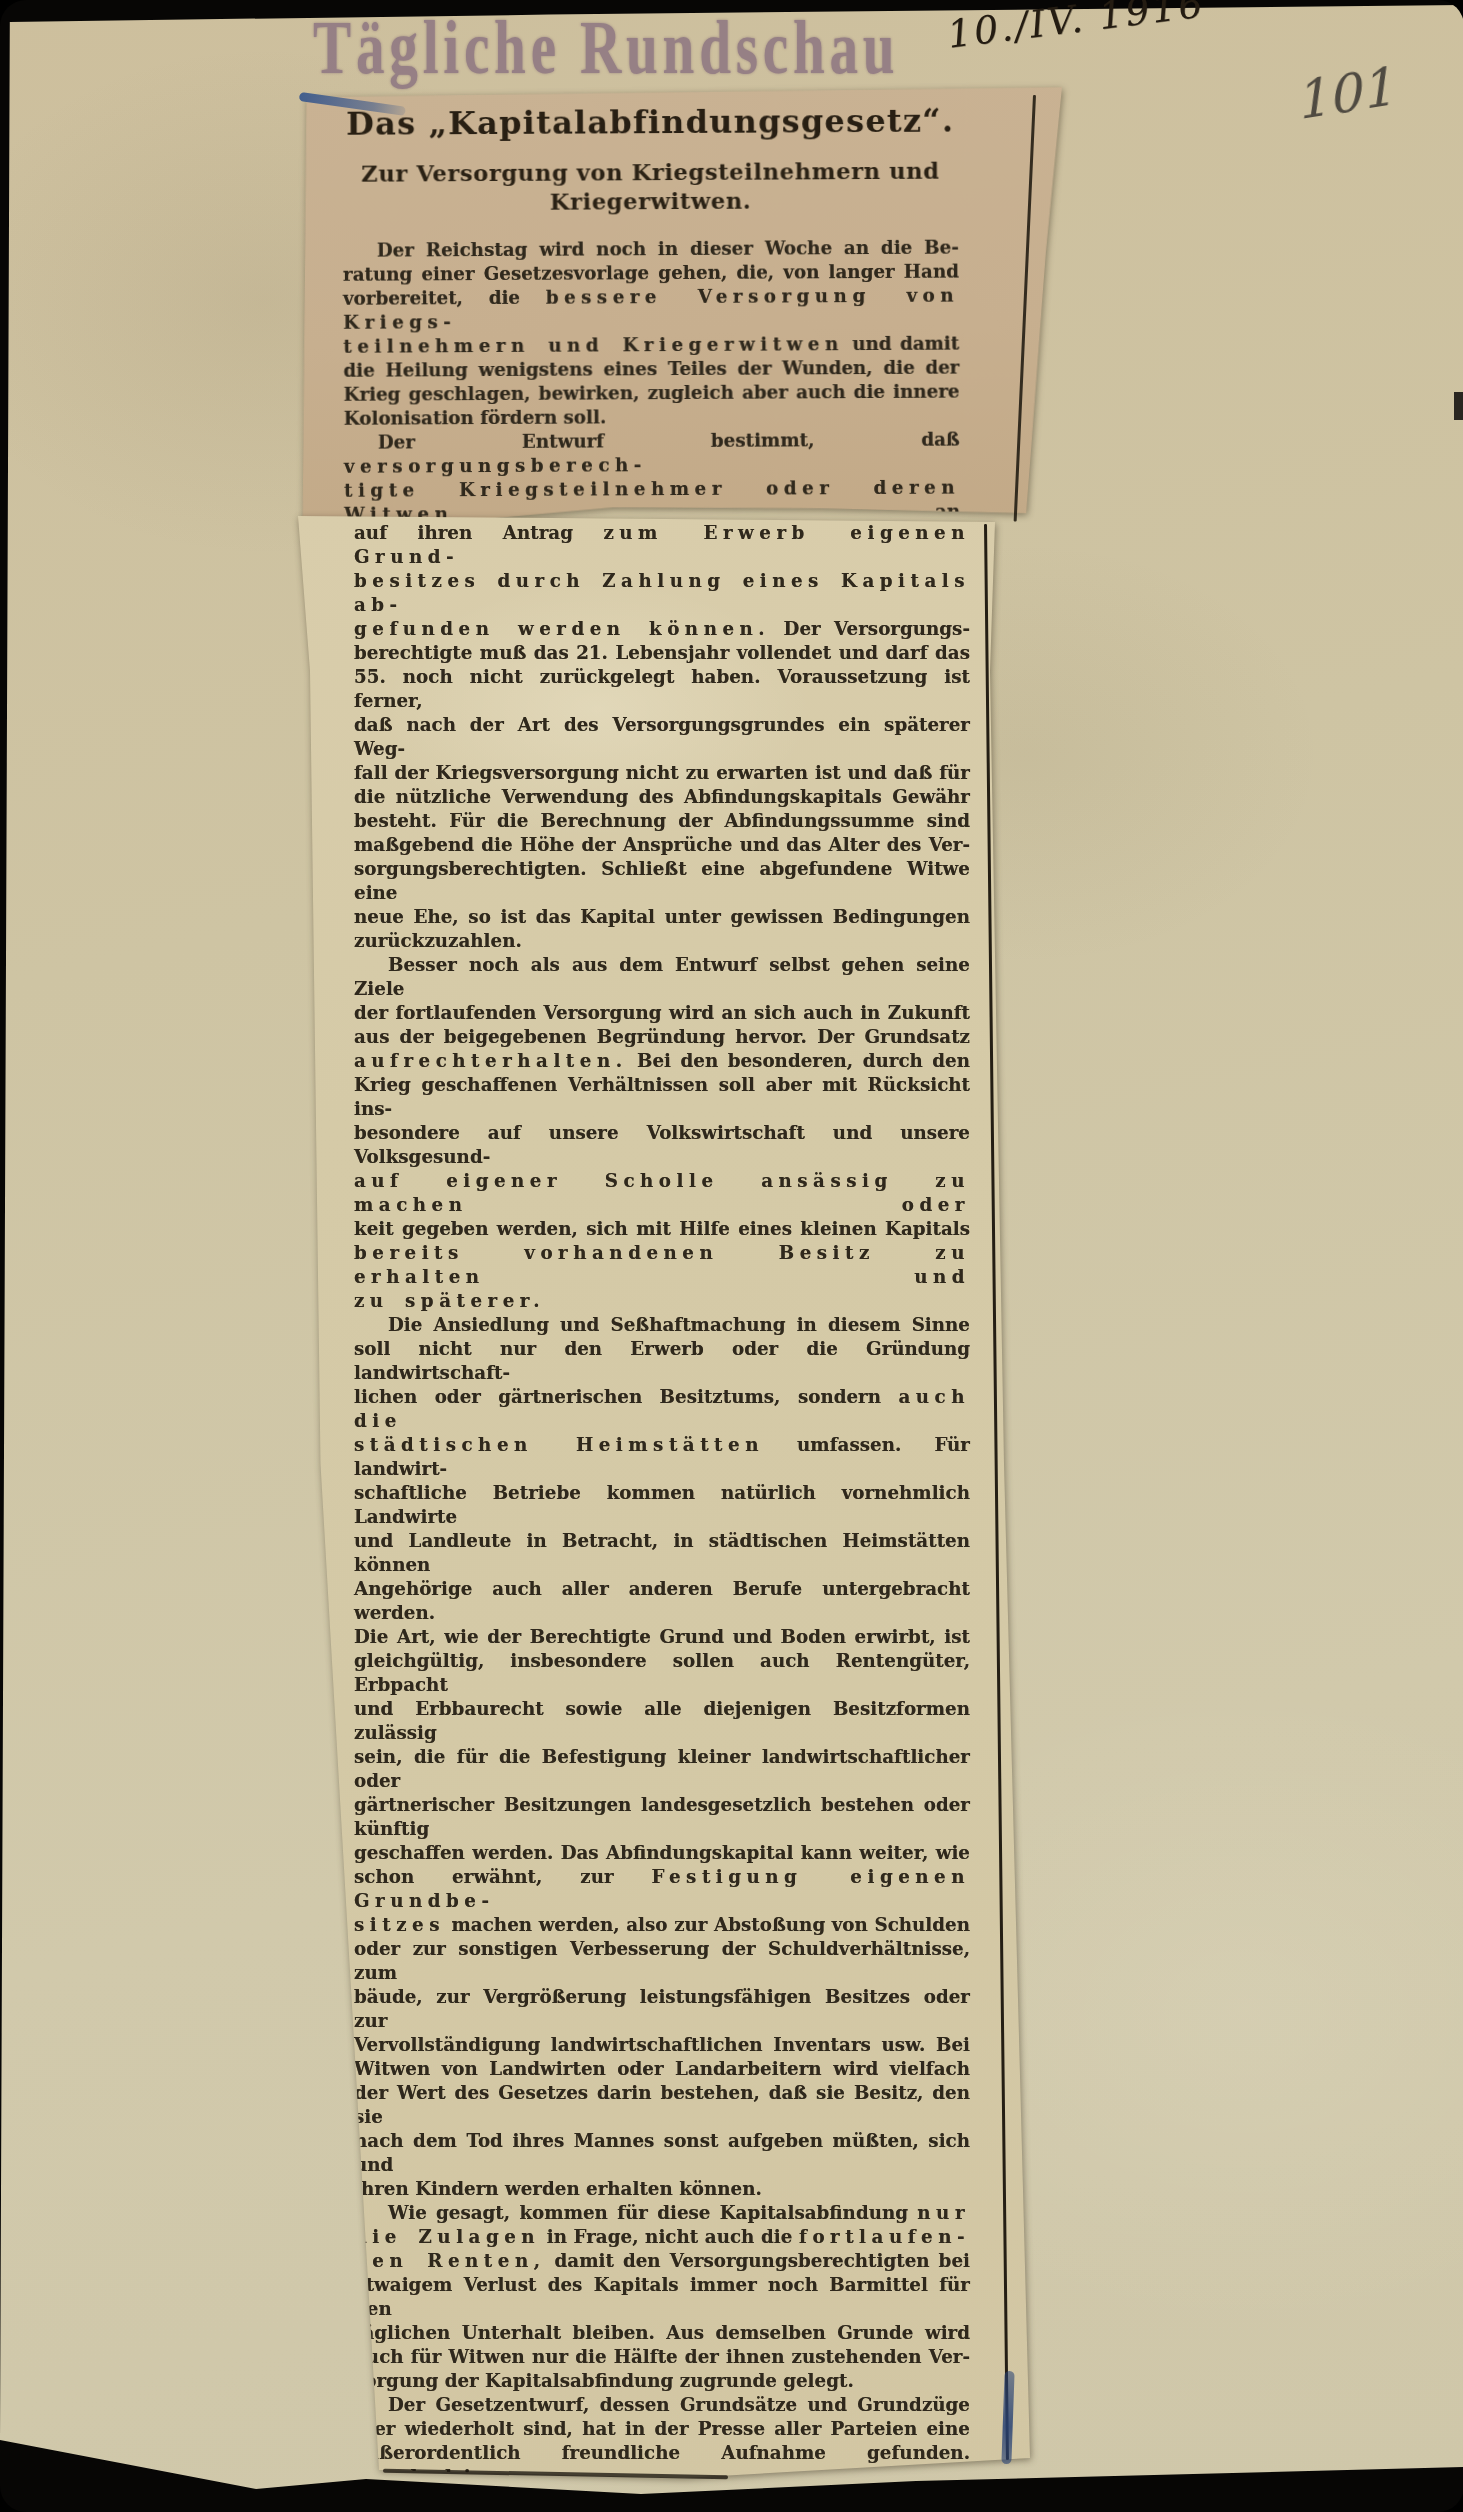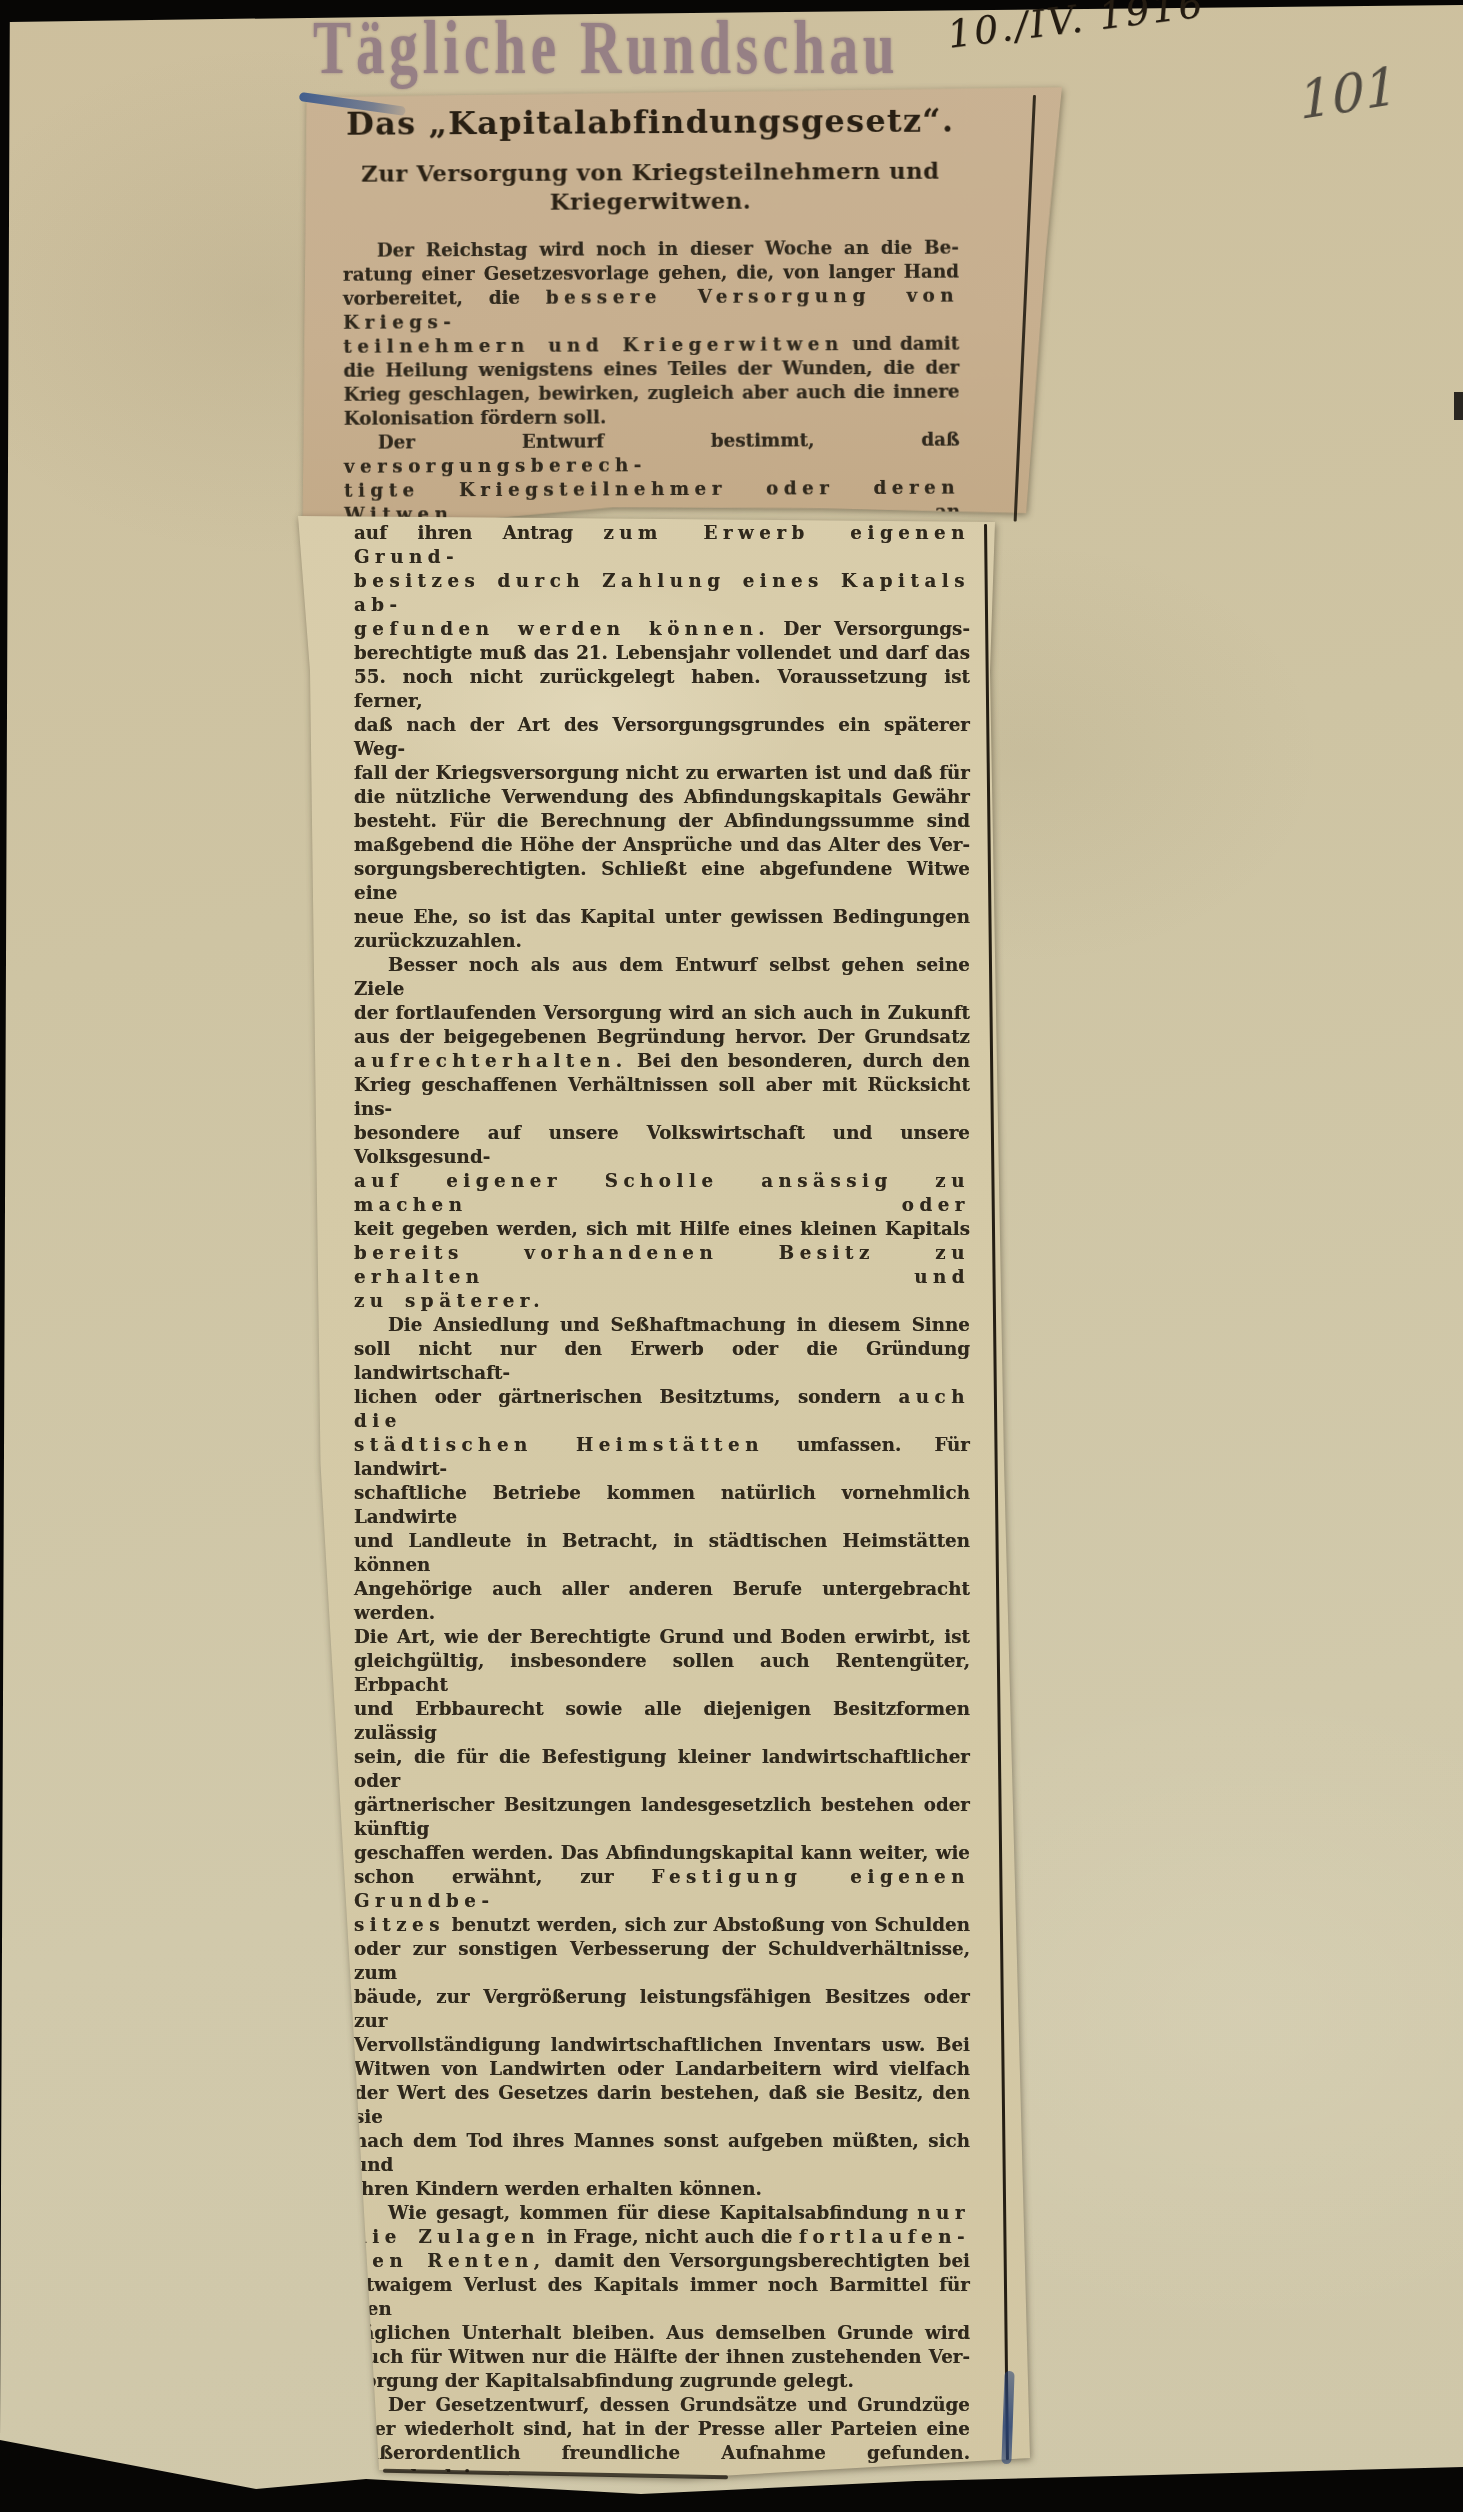--- a/index.html
+++ b/index.html
@@ -1,17 +1,17 @@
 <!DOCTYPE html>
 <html style="font-size:9.8px"><head>
 <meta charset="utf-8">
 <style>
   html,body{margin:0;padding:0;background:#000;}
   #stage{position:relative;width:1464px;height:2512px;background:#070605;overflow:hidden;
-         font-family:"DejaVu Serif",serif;}
+         font-family:"DejaVu Serif",serif;border-radius:26px;}
   
   #paper{position:absolute;left:0;top:0;width:1464px;height:2512px;
     background:
       radial-gradient(ellipse 549px 427px at 18% 12%, rgba(120,100,70,.10), rgba(0,0,0,0) 60%),
       radial-gradient(ellipse 732px 549px at 85% 80%, rgba(255,255,240,.10), rgba(0,0,0,0) 60%),
       radial-gradient(ellipse 427px 305px at 70% 30%, rgba(110,95,60,.07), rgba(0,0,0,0) 70%),
       linear-gradient(168deg,#cdbf9d 0%,#cec4a3 35%,#d1c9ab 70%,#cfc7a9 100%);
     clip-path:polygon(9.8px 22px,549px 14.6px,1464px 4.9px,1464px 2467px,916px 2481px,
       641px 2494px,366px 2479px,256px 2489px,0px 2440px);}
   .shadowwrap{position:absolute;filter:drop-shadow(1.2px 2.4px 3.7px rgba(40,30,15,.45));}
@@ -135,21 +135,21 @@
             <div class="line"><span>schaftliche Betriebe kommen natürlich vornehmlich Landwirte</span></div>
             <div class="line"><span>und Landleute in Betracht, in städtischen Heimstätten können</span></div>
             <div class="line"><span>Angehörige auch aller anderen Berufe untergebracht werden.</span></div>
             <div class="line"><span>Die Art, wie der Berechtigte Grund und Boden erwirbt, ist</span></div>
             <div class="line"><span>gleichgültig, insbesondere sollen auch Rentengüter, Erbpacht</span></div>
             <div class="line"><span>und Erbbaurecht sowie alle diejenigen Besitzformen zulässig</span></div>
             <div class="line"><span>sein, die für die Befestigung kleiner landwirtschaftlicher oder</span></div>
             <div class="line"><span>gärtnerischer Besitzungen landesgesetzlich bestehen oder künftig</span></div>
             <div class="line"><span>geschaffen werden. Das Abfindungskapital kann weiter, wie</span></div>
             <div class="line"><span>schon erwähnt, zur </span><span class="gesperrt">Festigung eigenen Grundbe-</span></div>
-            <div class="line"><span class="gesperrt">sitzes</span><span> benutzt werden, sich zur Abstoßung von Schulden</span></div>
+            <div class="line"><span class="gesperrt">sitzes</span><span> machen werden, also zur Abstoßung von Schulden</span></div>
             <div class="line"><span>oder zur sonstigen Verbesserung der Schuldverhältnisse, zum</span></div>
             <div class="line"><span>bäude, zur Vergrößerung leistungsfähigen Besitzes oder zur</span></div>
             <div class="line"><span>Vervollständigung landwirtschaftlichen Inventars usw. Bei</span></div>
             <div class="line"><span>Witwen von Landwirten oder Landarbeitern wird vielfach</span></div>
             <div class="line"><span>der Wert des Gesetzes darin bestehen, daß sie Besitz, den sie</span></div>
             <div class="line"><span>nach dem Tod ihres Mannes sonst aufgeben müßten, sich und</span></div>
             <div class="line e"><span>ihren Kindern werden erhalten können.</span></div>
             <div class="line i"><span>Wie gesagt, kommen für diese Kapitalsabfindung </span><span class="gesperrt">nur</span></div>
             <div class="line"><span class="gesperrt">die Zulagen</span><span> in Frage, nicht auch die </span><span class="gesperrt">fortlaufen-</span></div>
             <div class="line"><span class="gesperrt">den Renten,</span><span> damit den Versorgungsberechtigten bei</span></div>

